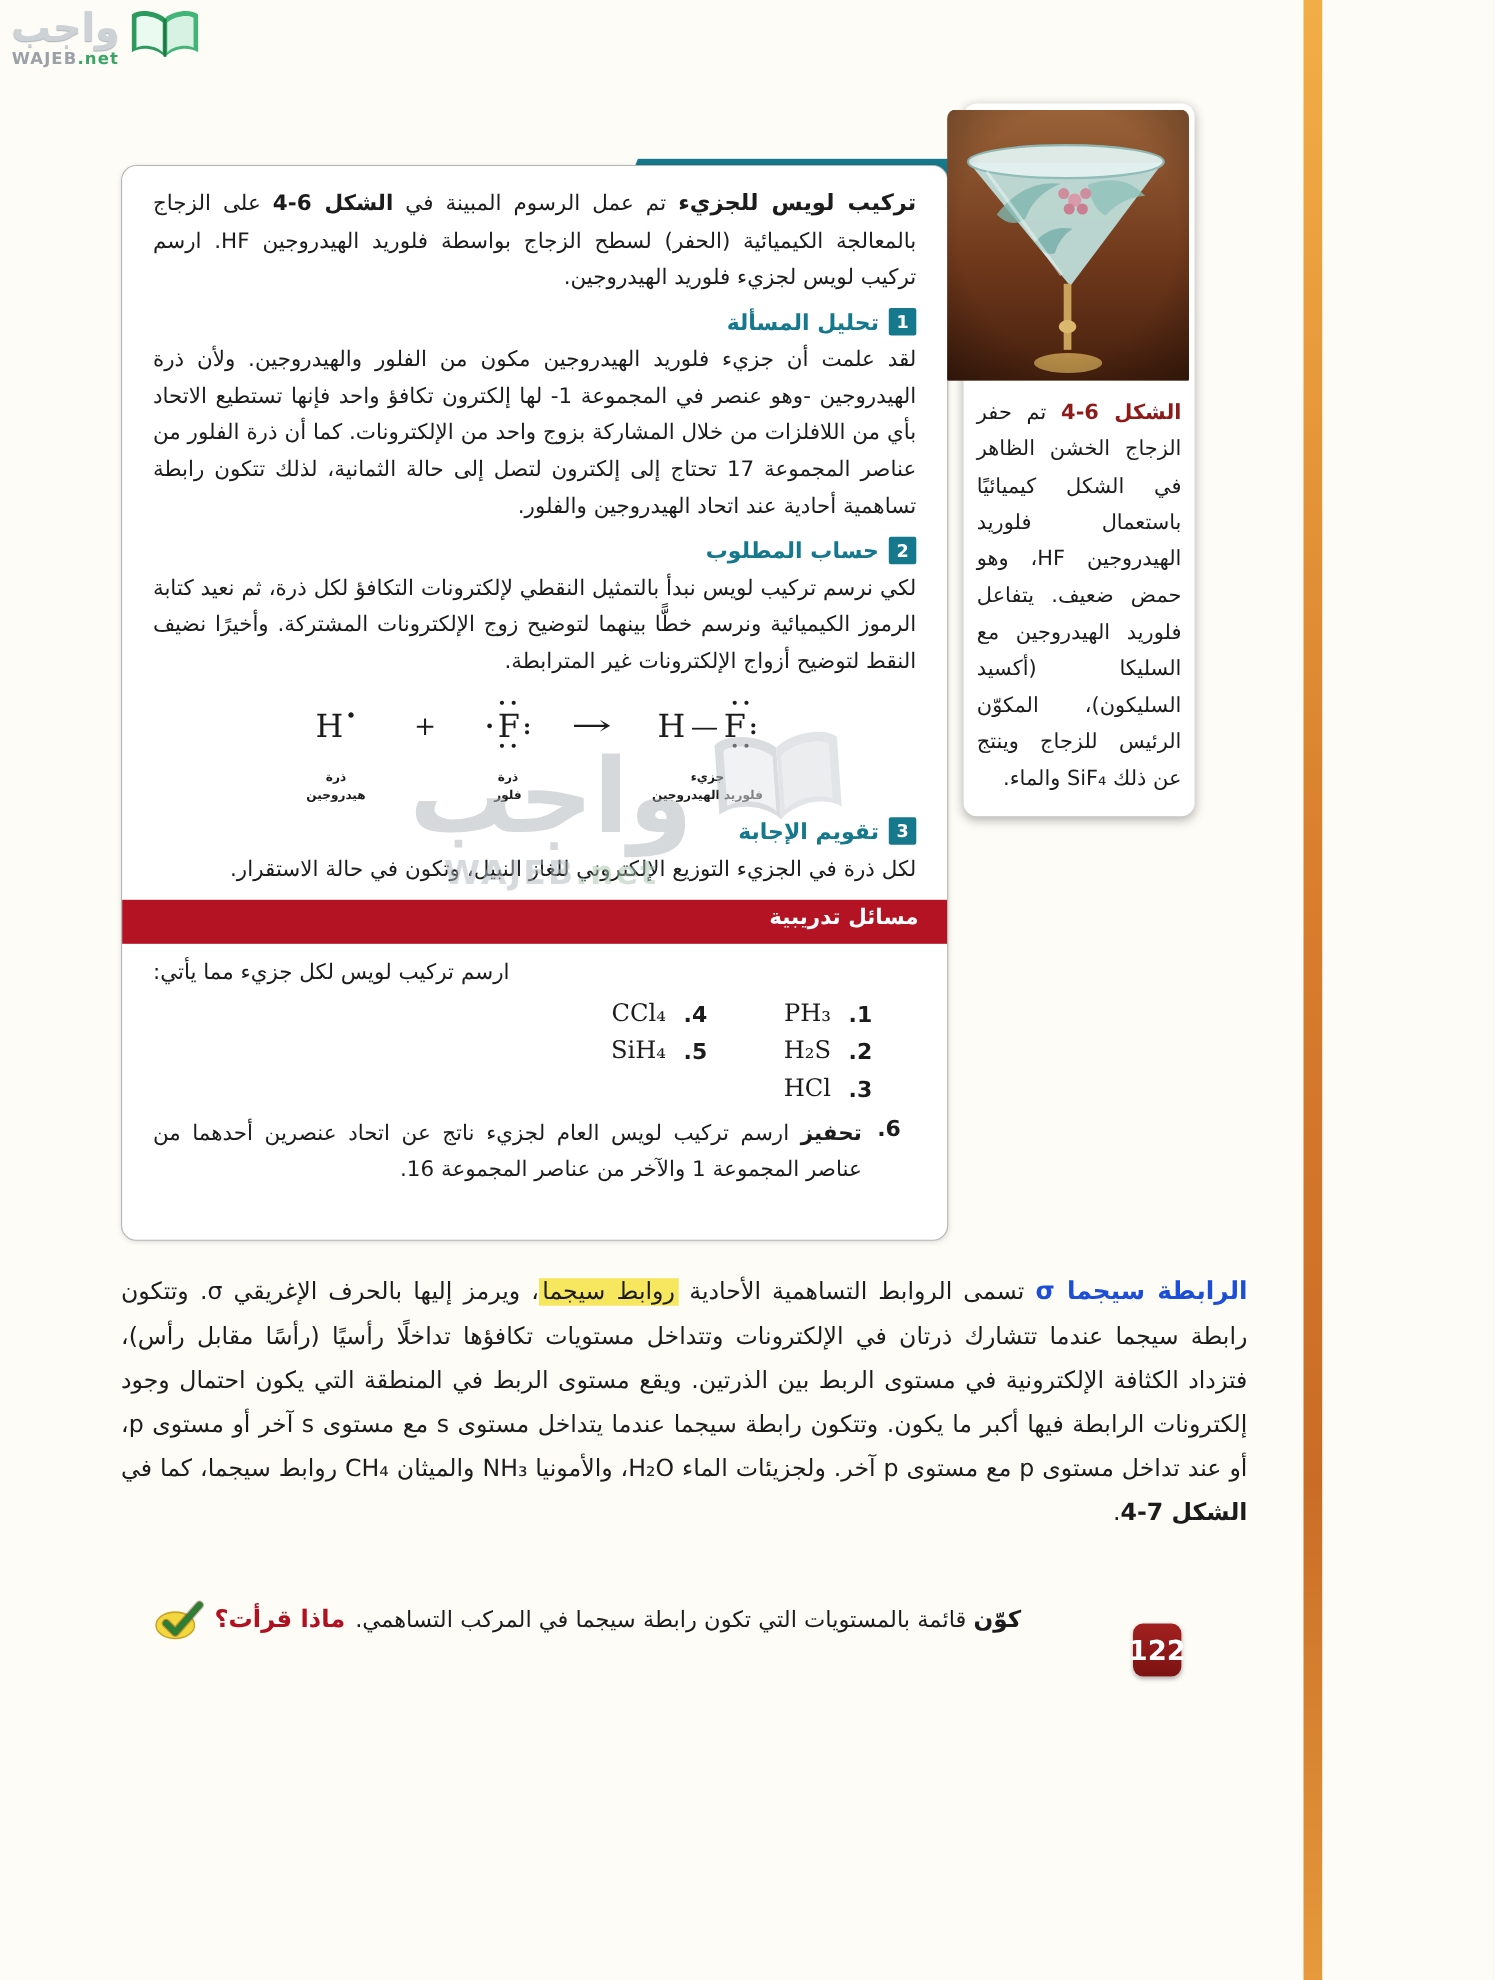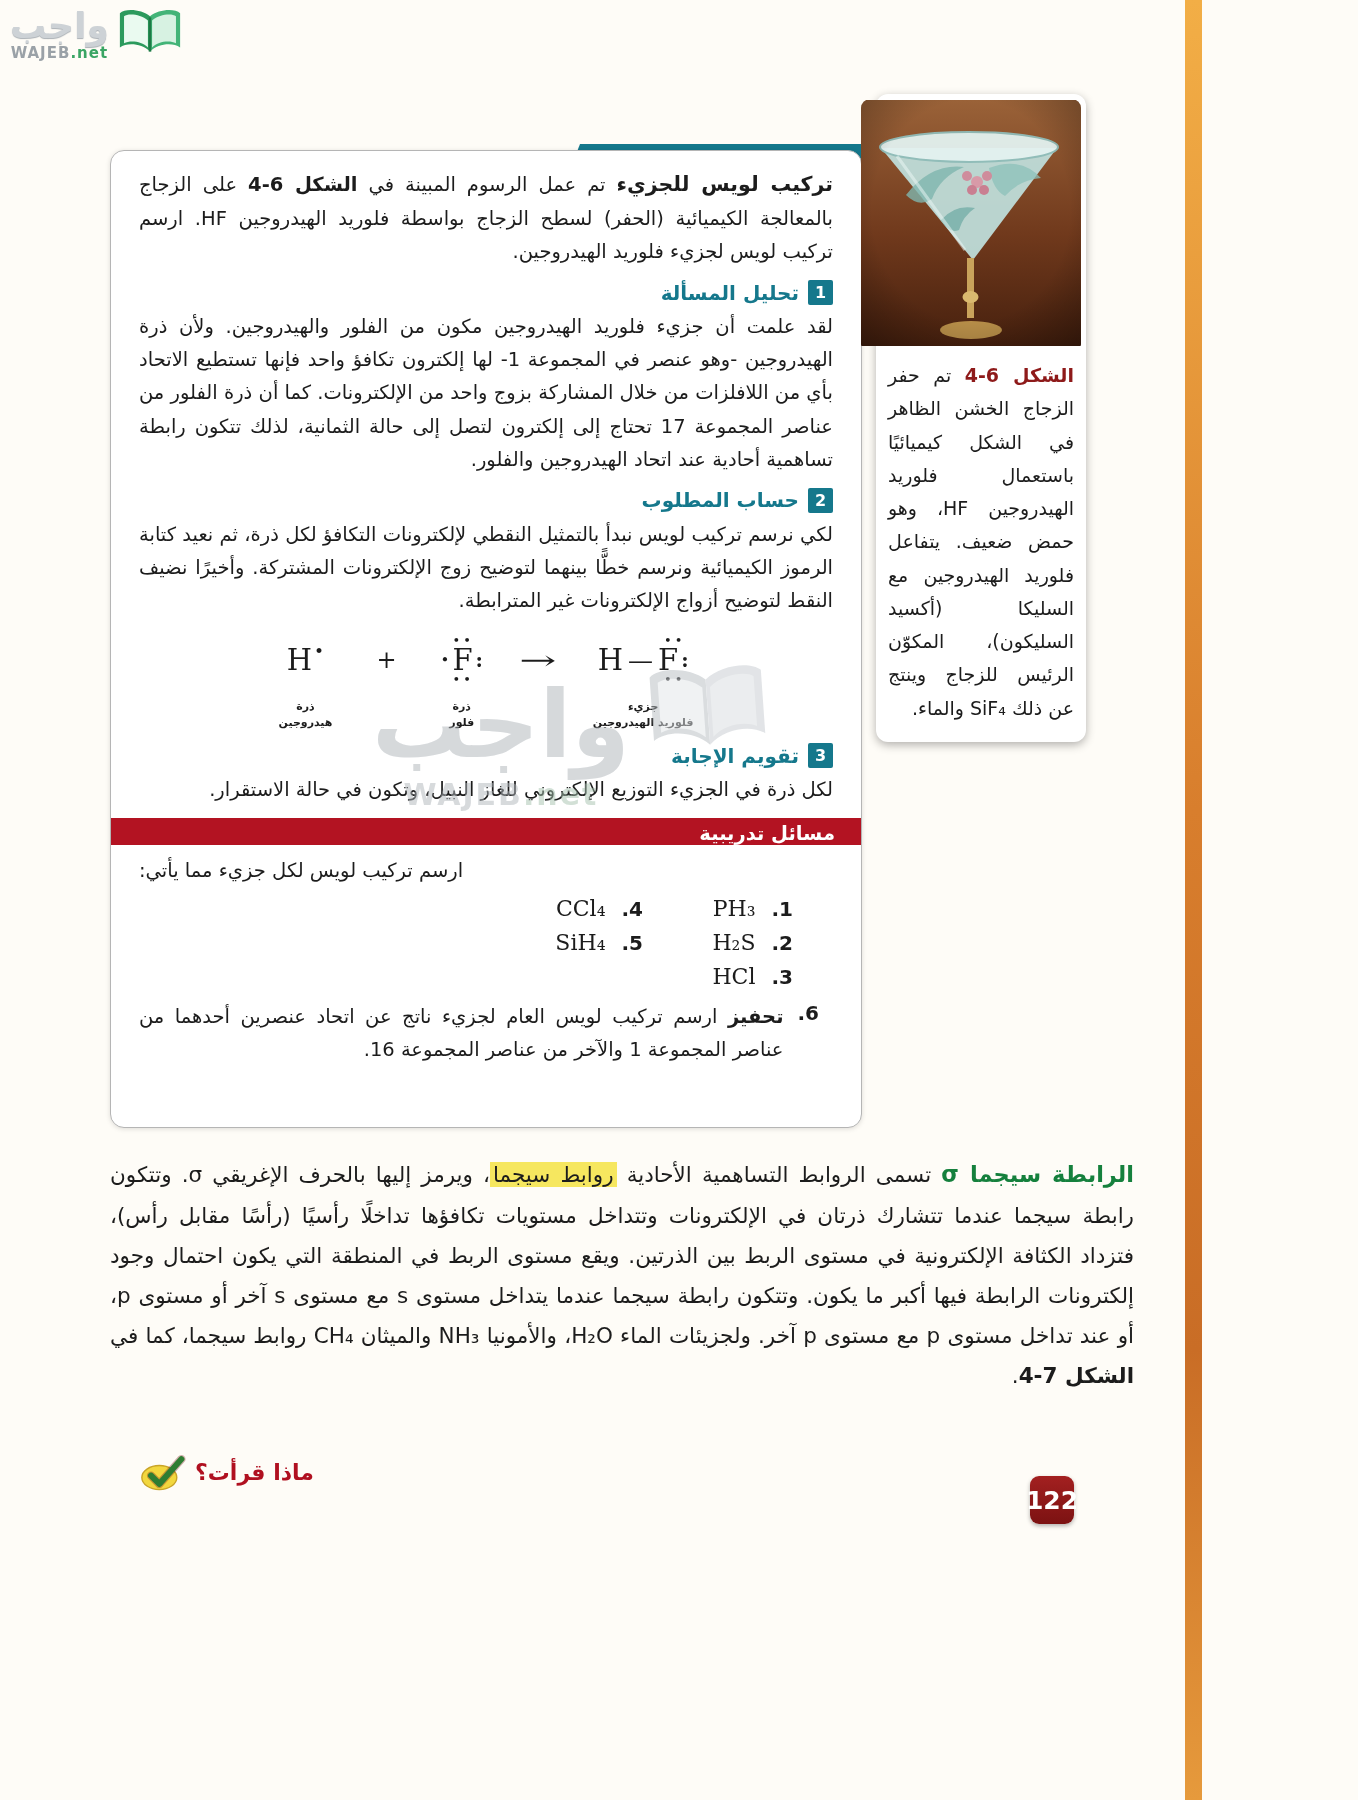--- a/index.html
+++ b/index.html
@@ -47,21 +47,21 @@
   .lewis .mid{display:flex;align-items:center;}
   .lewis .lft{font-size:15px;margin-right:3px;}
   .lewis .rgt{font-size:20px;font-weight:bold;margin-left:3px;font-family:"DejaVu Serif",serif;}
   .lewis .sym{font-family:"DejaVu Serif",serif;font-size:29px;line-height:1.05;}
   .mol{display:flex;align-items:center;gap:5px;}
   .bond{font-size:25px;}
   .arrow{display:inline-block;transform:scaleX(1.7);font-size:26px;}
   .plus{font-size:24px;}
 
   
-  .practice-bar{margin:12px -28px 10px;height:27px;line-height:32px;background:#b31322;color:#fff;
+  .practice-bar{margin:12px -28px 10px;height:40px;line-height:32px;background:#b31322;color:#fff;
                 font-weight:bold;font-size:19.5px;padding:0 26px;}
   .practice-intro{font-size:19.5px;line-height:1.6;text-align:left;padding-right:14px;}
   .practice-grid{display:grid;grid-template-columns:150px 150px;row-gap:9px;margin:10px 40px 0 0;
                  justify-content:start;}
   .pitem{display:flex;align-items:center;gap:16px;}
   .pnum{font-weight:bold;font-size:20px;}
   .pformula{direction:ltr;font-family:"DejaVu Serif",serif;font-size:22px;text-align:right;}
   .challenge{display:flex;gap:14px;margin:12px 14px 0 0;align-items:flex-start;}
   .challenge p{font-size:19.5px;line-height:1.65;text-align:justify;margin:0;}
 
@@ -77,21 +77,21 @@
              opacity:.5;pointer-events:none;align-items:flex-start;}
   .wm-text{display:flex;flex-direction:column;align-items:center;line-height:1;}
   .wm-brand{font-size:94px;font-weight:bold;color:#aeb4b9;}
   .wm-site{font-size:30px;font-weight:bold;color:#b0b6bb;letter-spacing:2px;margin-top:8px;direction:ltr;}
   .wm-net{color:#a6c2af;}
   .wm-book{transform:rotate(-4deg) translateY(-14px);}
 
   
   .sigma{position:absolute;left:110px;top:1154px;width:1024px;margin:0;font-size:21.5px;line-height:1.86;
          text-align:justify;}
-  .sigma-lead{color:#15803d;font-size:22.5px;}
+  .sigma-lead{color:#1d4ed8;font-size:22.5px;}
   .hl{background:#f6e75f;padding:0 3px;color:inherit;}
 
   
   .reading{position:absolute;left:140px;top:1452px;display:flex;direction:ltr;align-items:center;gap:9px;}
   .rc-label{direction:rtl;color:#b01020;font-weight:bold;font-size:22px;white-space:nowrap;}
   .rc-text{direction:rtl;font-size:20.5px;}
   .rc-text b{font-size:21px;}
 
   
   .pagenum{position:absolute;left:1030px;top:1476px;width:44px;height:48px;border-radius:9px;
@@ -277,17 +277,18 @@
 
   <p class="sigma"><b class="sigma-lead">الرابطة سيجما σ</b><span> تسمى الروابط التساهمية الأحادية </span><mark class="hl">روابط سيجما</mark><span>، ويرمز إليها بالحرف الإغريقي σ. وتتكون رابطة سيجما عندما تتشارك ذرتان في الإلكترونات وتتداخل مستويات تكافؤها تداخلًا رأسيًا (رأسًا مقابل رأس)، فتزداد الكثافة الإلكترونية في مستوى الربط بين الذرتين. ويقع مستوى الربط في المنطقة التي يكون احتمال وجود إلكترونات الرابطة فيها أكبر ما يكون. وتتكون رابطة سيجما عندما يتداخل مستوى s مع مستوى s آخر أو مستوى p، أو عند تداخل مستوى p مع مستوى p آخر. ولجزيئات الماء H₂O، والأمونيا NH₃ والميثان CH₄ روابط سيجما، كما في </span><b>الشكل 7-4</b><span>.</span></p>
 
   <div class="reading">
     <svg class="check" width="46" height="40" viewBox="0 0 50 42">
       <ellipse cx="21" cy="27" rx="19" ry="13" fill="#f2d73e" stroke="#c9a428" stroke-width="1.5"></ellipse>
       <path d="M12 25 L21 34 L45 7" fill="none" stroke="#7b1d1d" stroke-width="9" stroke-linecap="round" stroke-linejoin="round" opacity="0.35"></path>
       <path d="M12 25 L21 34 L45 7" fill="none" stroke="#2e7d32" stroke-width="6.5" stroke-linecap="round" stroke-linejoin="round"></path>
     </svg>
     <span class="rc-label">ماذا قرأت؟</span>
+    <span class="rc-text"><b>كوّن</b><span> قائمة بالمستويات التي تكون رابطة سيجما في المركب التساهمي.</span></span>
   </div>
 
   <div class="pagenum">122</div>
 
 </div>
 
 </body></html>

